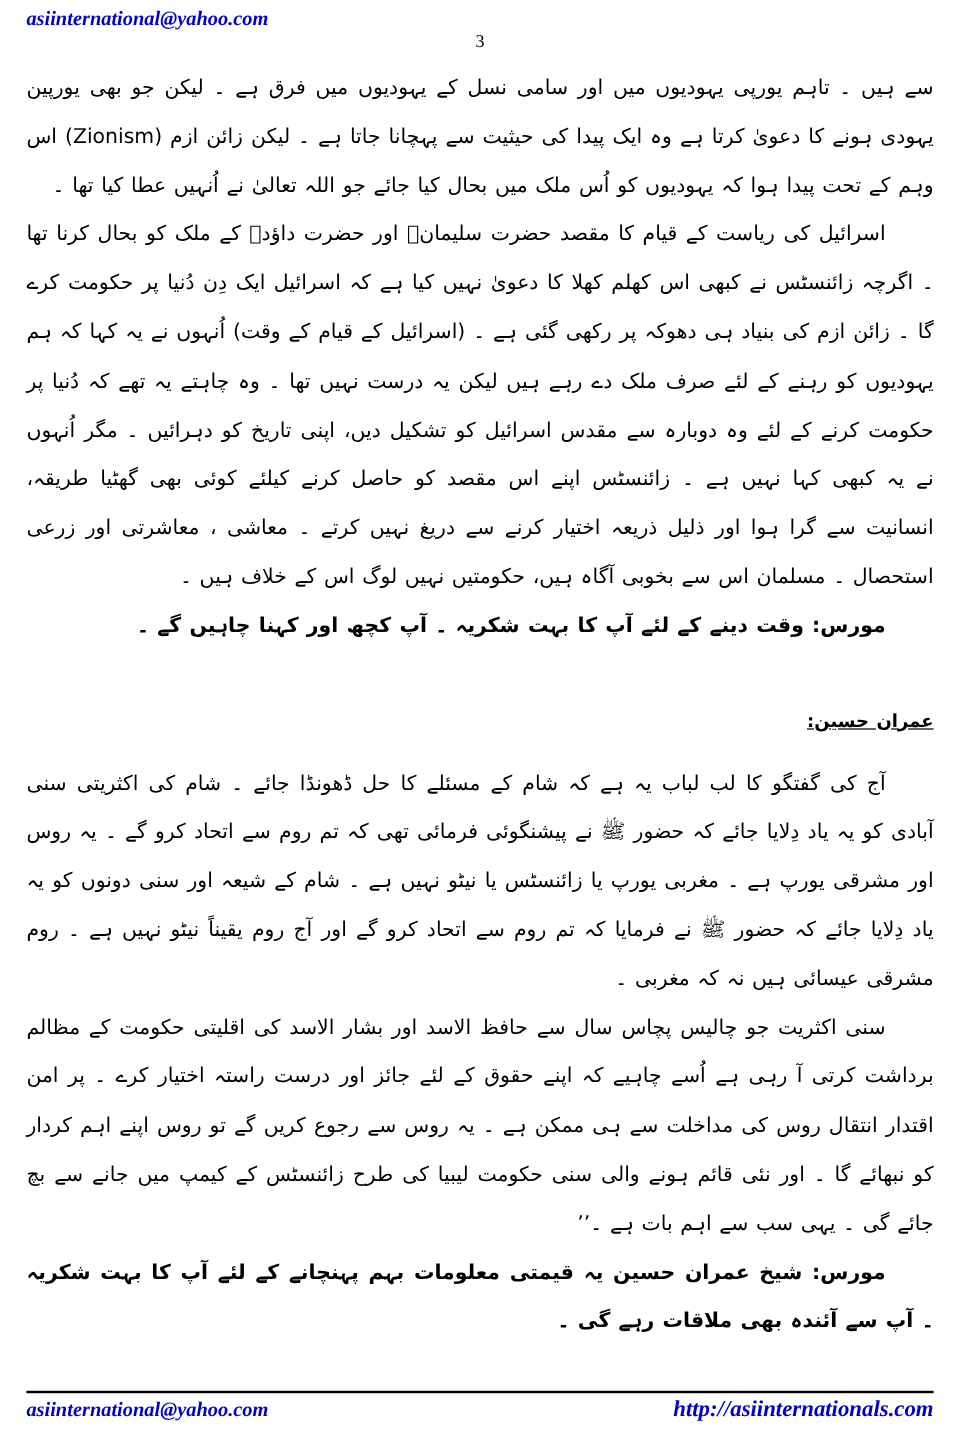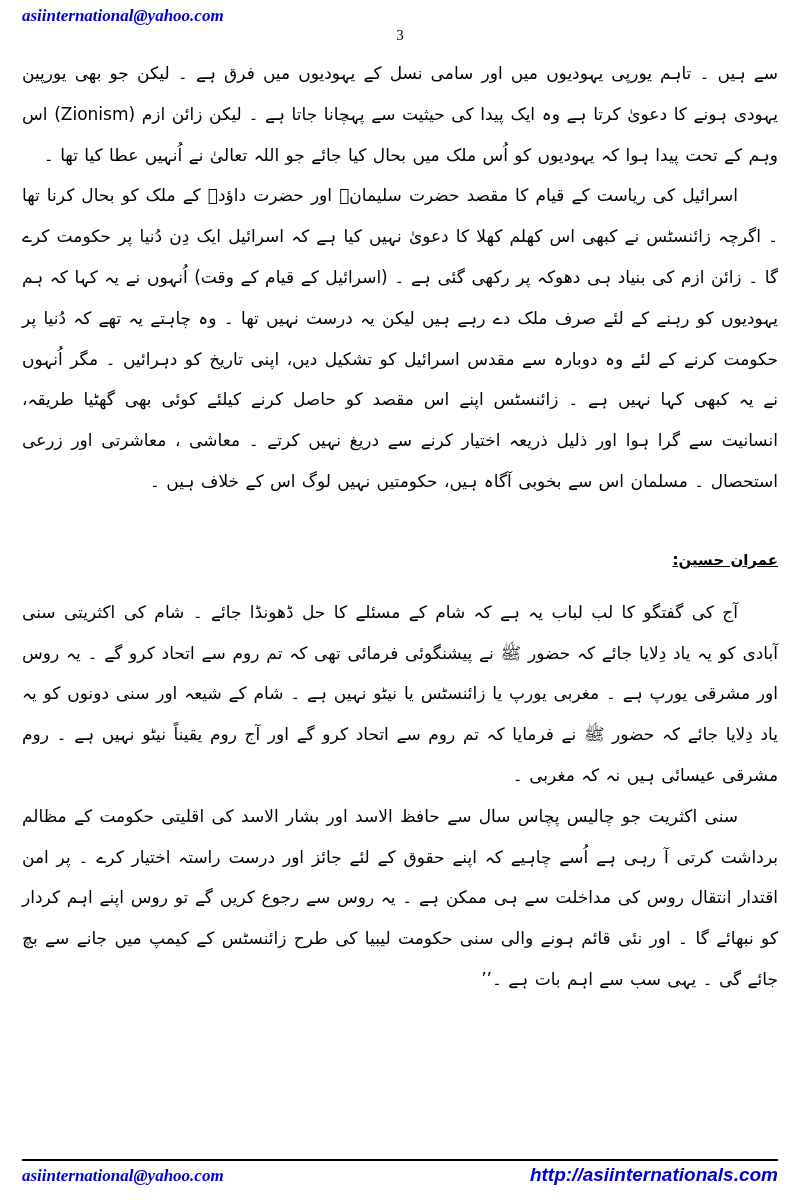--- a/index.html
+++ b/index.html
@@ -67,21 +67,21 @@
   }
   .ftr-email{
     color:#0000cc;
     font-family:"Liberation Serif",serif;
     font-style:italic;font-weight:bold;
     font-size:17px;
     text-decoration:none;
   }
   .ftr-url{
     color:#0000cc;
-    font-family:Liberation Sans, sans-serif;
+    font-family:Liberation Serif, serif;
     font-style:italic;font-weight:bold;
     font-size:19px;
     text-decoration:none;
   }
 </style>
 </head>
 <body>
 
 <div class="page">
 
@@ -89,27 +89,29 @@
     <a class="hdr-email" href="#">asiinternational@yahoo.com</a>
     <div class="page-num">3</div>
   </div>
 
   <div class="urdu body-text">
 
     <p class="para">سے ہیں ۔ تاہم یورپی یہودیوں میں اور سامی نسل کے یہودیوں میں فرق ہے ۔ لیکن جو بھی یورپین یہودی ہونے کا دعویٰ کرتا ہے وہ ایک پیدا کی حیثیت سے پہچانا جاتا ہے ۔ لیکن زائن ازم (Zionism) اس وہم کے تحت پیدا ہوا کہ یہودیوں کو اُس ملک میں بحال کیا جائے جو اللہ تعالیٰ نے اُنہیں عطا کیا تھا ۔</p>
 
     <p class="para indent">اسرائیل کی ریاست کے قیام کا مقصد حضرت سلیمانؑ اور حضرت داؤدؑ کے ملک کو بحال کرنا تھا ۔ اگرچہ زائنسٹس نے کبھی اس کھلم کھلا کا دعویٰ نہیں کیا ہے کہ اسرائیل ایک دِن دُنیا پر حکومت کرے گا ۔ زائن ازم کی بنیاد ہی دھوکہ پر رکھی گئی ہے ۔ (اسرائیل کے قیام کے وقت) اُنہوں نے یہ کہا کہ ہم یہودیوں کو رہنے کے لئے صرف ملک دے رہے ہیں لیکن یہ درست نہیں تھا ۔ وہ چاہتے یہ تھے کہ دُنیا پر حکومت کرنے کے لئے وہ دوبارہ سے مقدس اسرائیل کو تشکیل دیں، اپنی تاریخ کو دہرائیں ۔ مگر اُنہوں نے یہ کبھی کہا نہیں ہے ۔ زائنسٹس اپنے اس مقصد کو حاصل کرنے کیلئے کوئی بھی گھٹیا طریقہ، انسانیت سے گرا ہوا اور ذلیل ذریعہ اختیار کرنے سے دریغ نہیں کرتے ۔ معاشی ، معاشرتی اور زرعی استحصال ۔ مسلمان اس سے بخوبی آگاہ ہیں، حکومتیں نہیں لوگ اس کے خلاف ہیں ۔</p>
 
+    <p class="para indent bold">مورس: وقت دینے کے لئے آپ کا بہت شکریہ ۔ آپ کچھ اور کہنا چاہیں گے ۔</p>
 
     <div class="section-heading">عمران حسین:</div>
 
     <p class="para indent after-heading">آج کی گفتگو کا لب لباب یہ ہے کہ شام کے مسئلے کا حل ڈھونڈا جائے ۔ شام کی اکثریتی سنی آبادی کو یہ یاد دِلایا جائے کہ حضور ﷺ نے پیشنگوئی فرمائی تھی کہ تم روم سے اتحاد کرو گے ۔ یہ روس اور مشرقی یورپ ہے ۔ مغربی یورپ یا زائنسٹس یا نیٹو نہیں ہے ۔ شام کے شیعہ اور سنی دونوں کو یہ یاد دِلایا جائے کہ حضور ﷺ نے فرمایا کہ تم روم سے اتحاد کرو گے اور آج روم یقیناً نیٹو نہیں ہے ۔ روم مشرقی عیسائی ہیں نہ کہ مغربی ۔</p>
 
     <p class="para indent">سنی اکثریت جو چالیس پچاس سال سے حافظ الاسد اور بشار الاسد کی اقلیتی حکومت کے مظالم برداشت کرتی آ رہی ہے اُسے چاہیے کہ اپنے حقوق کے لئے جائز اور درست راستہ اختیار کرے ۔ پر امن اقتدار انتقال روس کی مداخلت سے ہی ممکن ہے ۔ یہ روس سے رجوع کریں گے تو روس اپنے اہم کردار کو نبھائے گا ۔ اور نئی قائم ہونے والی سنی حکومت لیبیا کی طرح زائنسٹس کے کیمپ میں جانے سے بچ جائے گی ۔ یہی سب سے اہم بات ہے ۔’’</p>
 
+    <p class="para indent bold">مورس: شیخ عمران حسین یہ قیمتی معلومات بہم پہنچانے کے لئے آپ کا بہت شکریہ ۔ آپ سے آئندہ بھی ملاقات رہے گی ۔</p>
   </div>
 
   <div class="footer">
     <hr class="footer-rule">
     <div class="footer-row">
       <a class="ftr-email" href="#">asiinternational@yahoo.com</a>
       <a class="ftr-url" href="#">http://asiinternationals.com</a>
     </div>
   </div>
 

